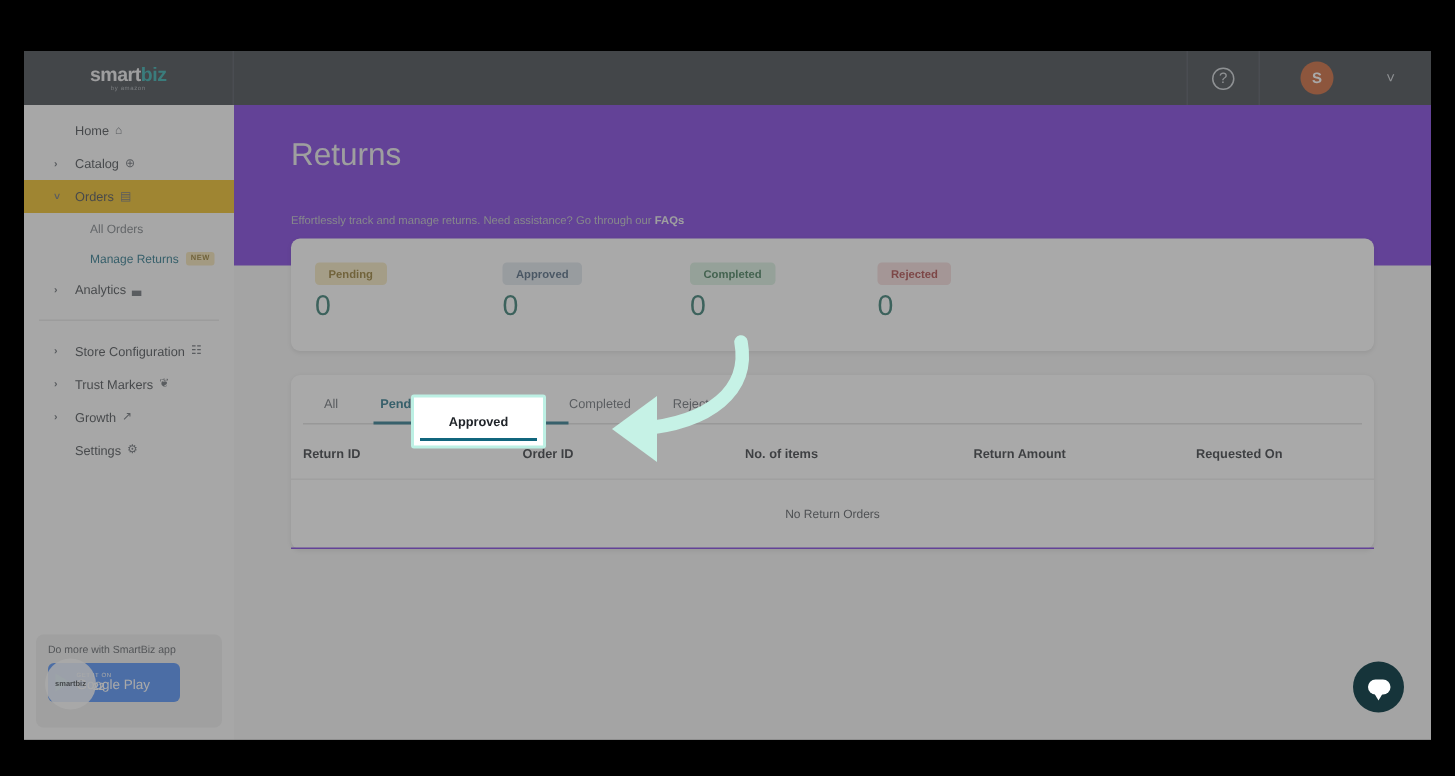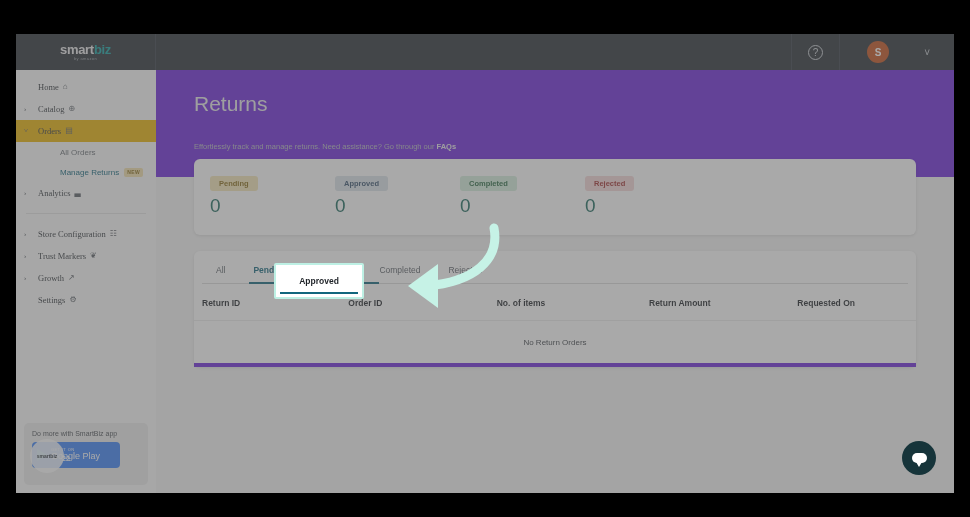--- a/index.html
+++ b/index.html
@@ -68,24 +68,23 @@
   .chev-down { position: absolute; right: 24px; color: #c7ccd1; font-size: 10px; }
 
   
   #sidebar {
     position: absolute; left: 0; top: 36px;
     width: 140px; height: 423px;
     background: #fafafa;
   }
   .nav-item {
     display: flex; align-items: center;
-    height: 22px; padding-left: 8px;
+    height: 22px; padding-left: 20px;
     font-size: 8.5px; color: #32373c;
     cursor: pointer;
-    font-family: Liberation Serif, serif;
   }
   .nav-item.active { background: #eab308; }
   .nav-caret {
     width: 14px; flex: none;
     font-size: 7px; color: #5a6067; font-weight: bold;
   }
   .nav-label { margin-right: 4px; white-space: nowrap; }
   .nav-ico { font-size: 8px; color: #5a6067; line-height: 1; }
   .nav-sub {
     display: flex; align-items: center;
@@ -179,21 +178,21 @@
     position: absolute; left: 55px; bottom: 0;
     width: 130px; height: 2px; background: #11667d;
   }
   #thead {
     display: flex; padding: 14px 0 12px 8px;
     border-bottom: 1px solid #ececec;
   }
   .th { font-size: 8.5px; font-weight: bold; color: #1f2328; }
   #tbody {
     height: 46px; display: flex; align-items: center; justify-content: center;
-    border-bottom: 4px solid #6d28d9;
+    border-bottom: 1px solid #6d28d9;
   }
   #empty-msg { font-size: 8px; color: #41464c; }
 
   
   #annotations {
     position: absolute; inset: 0; z-index: 70; pointer-events: none;
   }
   #tab-highlight {
     position: absolute;
     left: 258px; top: 229px; width: 90px; height: 36px;

